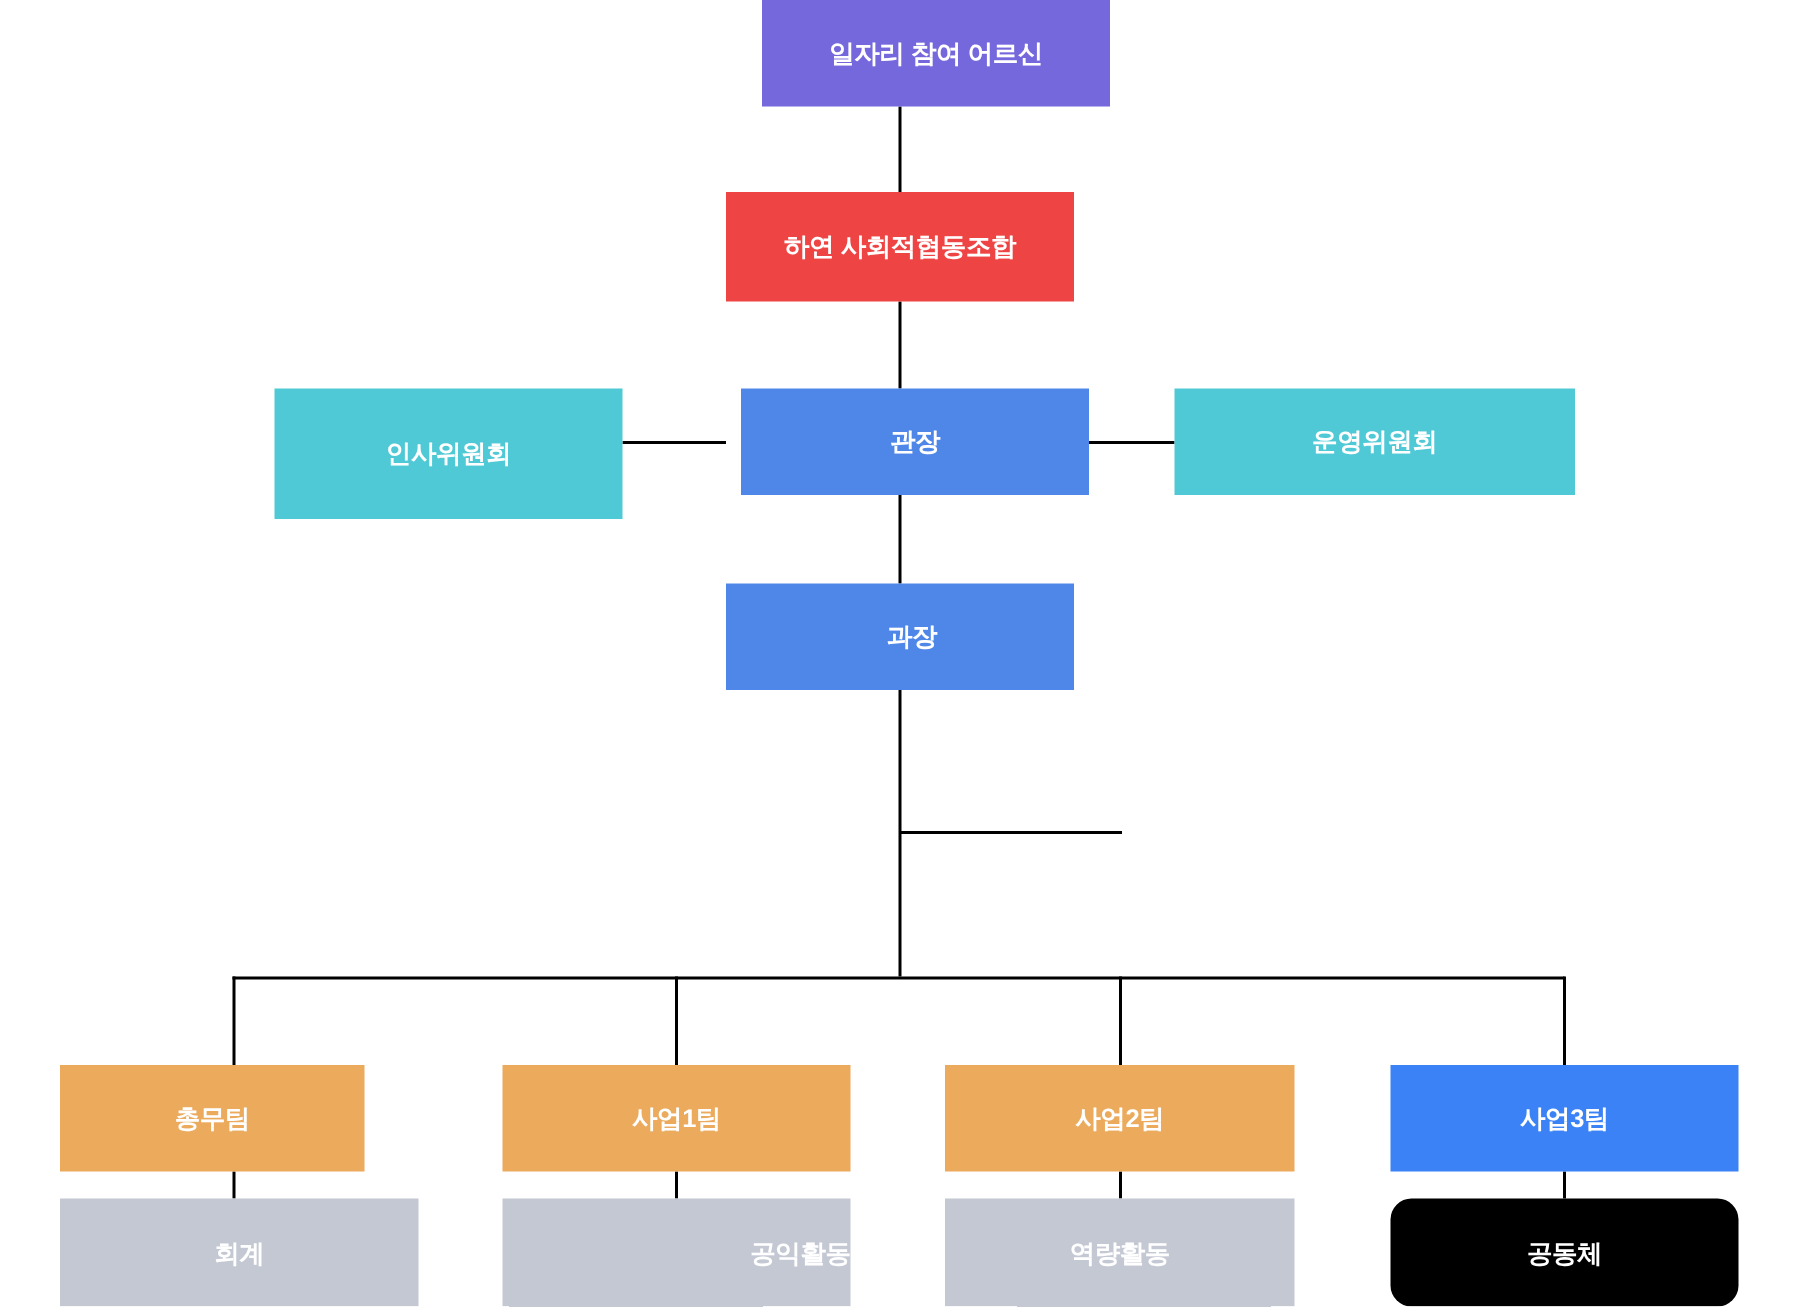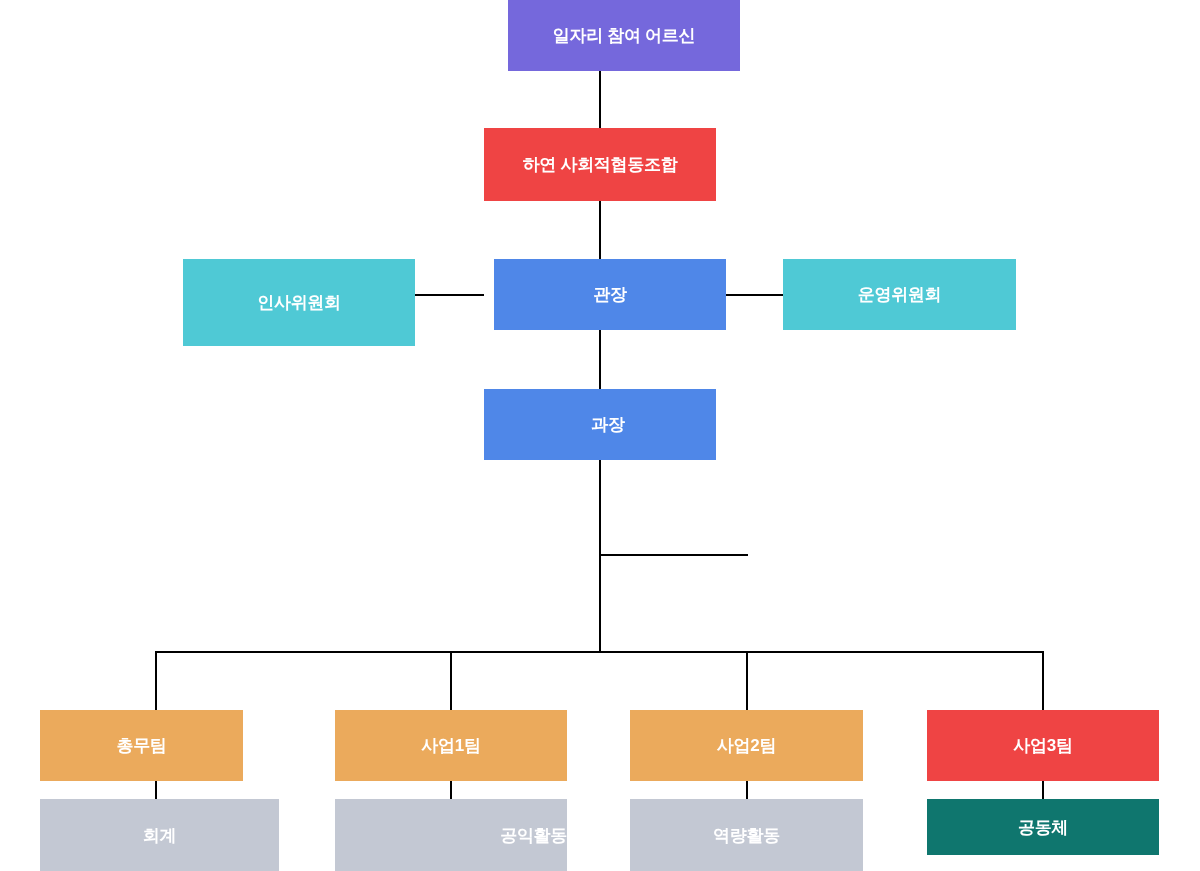--- a/index.html
+++ b/index.html
@@ -59,54 +59,54 @@
   </div>
 
   <div class="node" style="left: 183px; top: 259px; width: 232px; height: 87px; background-color: rgb(79, 201, 213); text-align: center;">
     <span class="label">인사위원회</span>
   </div>
 
   <div class="node" style="left: 484px; top: 259px; width: 232px; height: 71px; background-color: rgb(79, 135, 232); margin-left: 10px;">
     <span class="label">관장</span>
   </div>
 
-  <div class="node" style="left: 783px; top: 259px; width: 233px; height: 71px; background-color: rgb(79, 201, 213);">
+  <div class="node" style="left: 783px; top: 259px; width: 267px; height: 71px; background-color: rgb(79, 201, 213);">
     <span class="label">운영위원회</span>
   </div>
 
   <div class="node" style="left: 484px; top: 389px; width: 232px; height: 71px; background-color: rgb(79, 135, 232); padding-left: 16px;">
     <span class="label">과장</span>
   </div>
 
 
   <div class="node" style="left: 40px; top: 710px; width: 203px; height: 71px; background-color: rgb(235, 170, 92);">
     <span class="label">총무팀</span>
   </div>
 
   <div class="node" style="left: 335px; top: 710px; width: 232px; height: 71px; background-color: rgb(235, 170, 92);">
     <span class="label">사업1팀</span>
   </div>
 
   <div class="node" style="left: 630px; top: 710px; width: 233px; height: 71px; background-color: rgb(235, 170, 92);">
     <span class="label">사업2팀</span>
   </div>
 
-  <div class="node" style="left: 927px; top: 710px; width: 232px; height: 71px; background-color: #ef4444;">
+  <div class="node" style="left: 927px; top: 710px; width: 232px; height: 71px; background-color: #3b82f6;">
     <span class="label">사업3팀</span>
   </div>
 
   <div class="node" style="left: 40px; top: 799px; width: 239px; height: 72px; background-color: rgb(195, 200, 211);">
     <span class="label">회계</span>
   </div>
 
   <div class="node" style="left: 335px; top: 799px; width: 232px; height: 72px; background-color: rgb(195, 200, 211); justify-content: flex-end;">
     <span class="label">공익활동</span>
   </div>
 
   <div class="node" style="left: 630px; top: 799px; width: 233px; height: 72px; background-color: rgb(195, 200, 211);">
     <span class="label">역량활동</span>
   </div>
 
-  <div class="node" style="left: 927px; top: 799px; width: 232px; height: 56px; background-color: #0f766e;">
+  <div class="node" style="left: 927px; top: 799px; width: 232px; height: 72px; background-color: #000000; border-radius: 14px;">
     <span class="label">공동체</span>
   </div>
 
 </div>
 
 </body></html>

